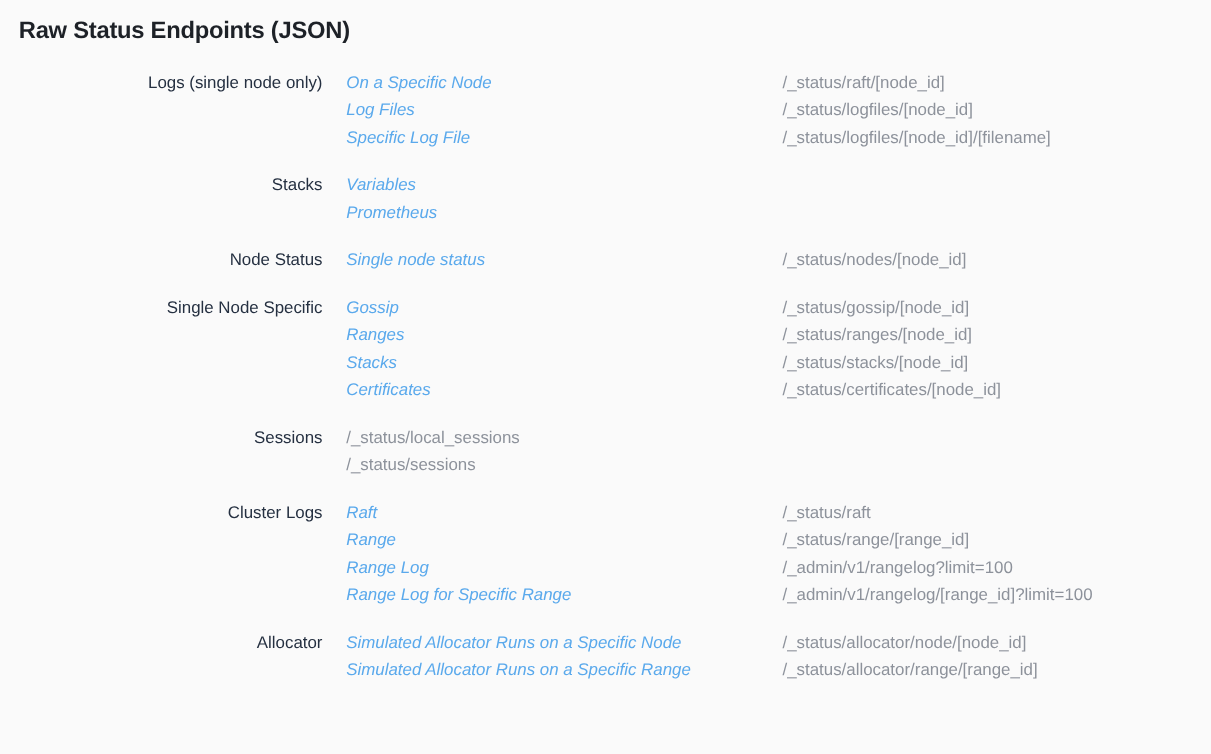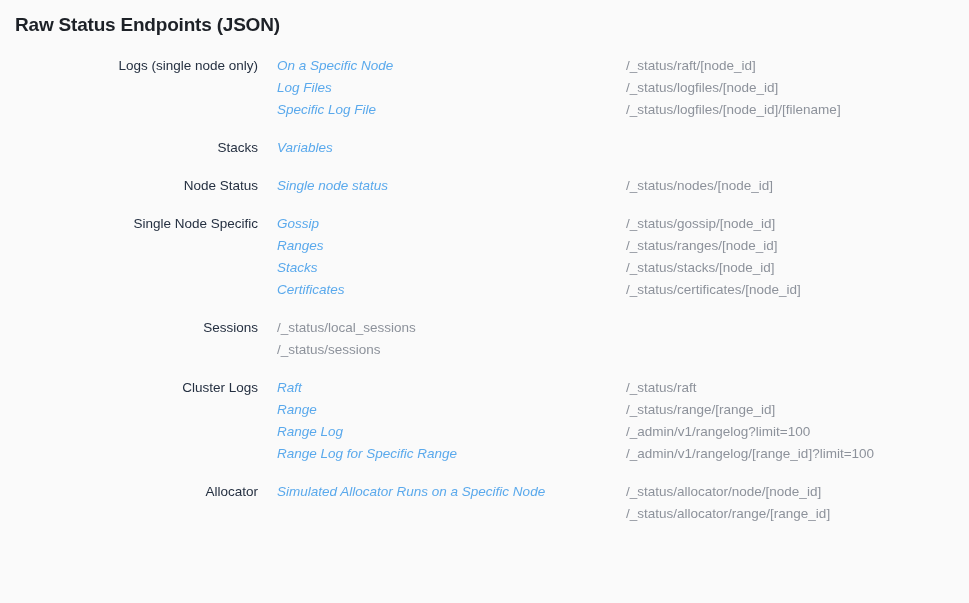--- a/index.html
+++ b/index.html
@@ -73,20 +73,21 @@
         <div>/_status/raft/[node_id]</div>
         <div>/_status/logfiles/[node_id]</div>
         <div>/_status/logfiles/[node_id]/[filename]</div>
       </div>
   </div>
 
   <div class="endpoint-group">
     <div class="endpoint-category">Stacks</div>
     <div class="endpoint-links">
         <a href="#">Variables</a>
+        <a href="#">Prometheus</a>
       </div>
   </div>
 
   <div class="endpoint-group">
     <div class="endpoint-category">Node Status</div>
     <div class="endpoint-links">
         <a href="#">Single node status</a>
       </div>
     <div class="endpoint-paths">
         <div>/_status/nodes/[node_id]</div>
@@ -130,19 +131,20 @@
         <div>/_status/range/[range_id]</div>
         <div>/_admin/v1/rangelog?limit=100</div>
         <div>/_admin/v1/rangelog/[range_id]?limit=100</div>
       </div>
   </div>
 
   <div class="endpoint-group">
     <div class="endpoint-category">Allocator</div>
     <div class="endpoint-links">
         <a href="#">Simulated Allocator Runs on a Specific Node</a>
+        <a href="#">Simulated Allocator Runs on a Specific Range</a>
       </div>
     <div class="endpoint-paths">
         <div>/_status/allocator/node/[node_id]</div>
         <div>/_status/allocator/range/[range_id]</div>
       </div>
   </div>
 </div>
 
 </body></html>

